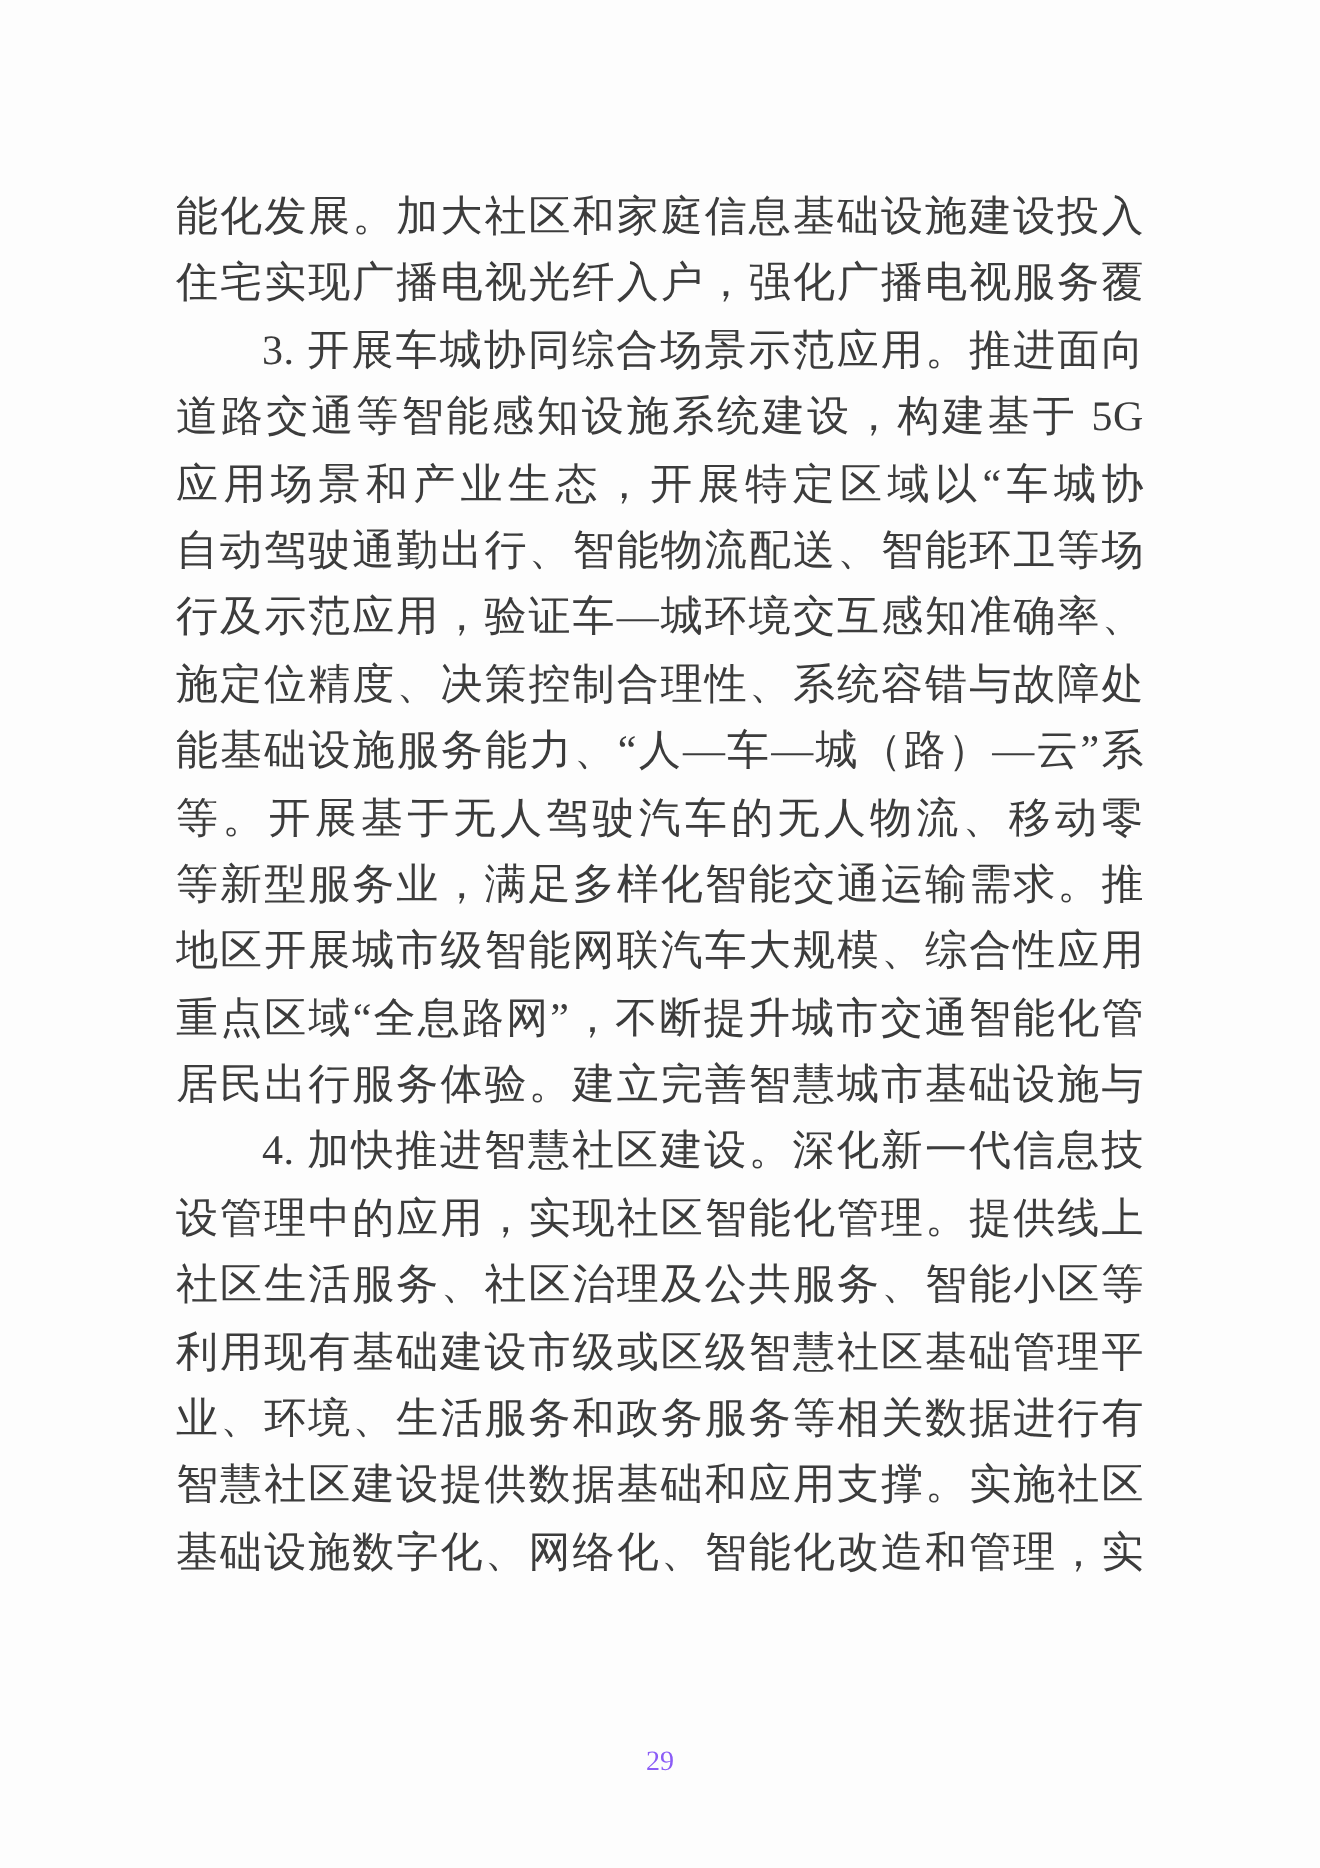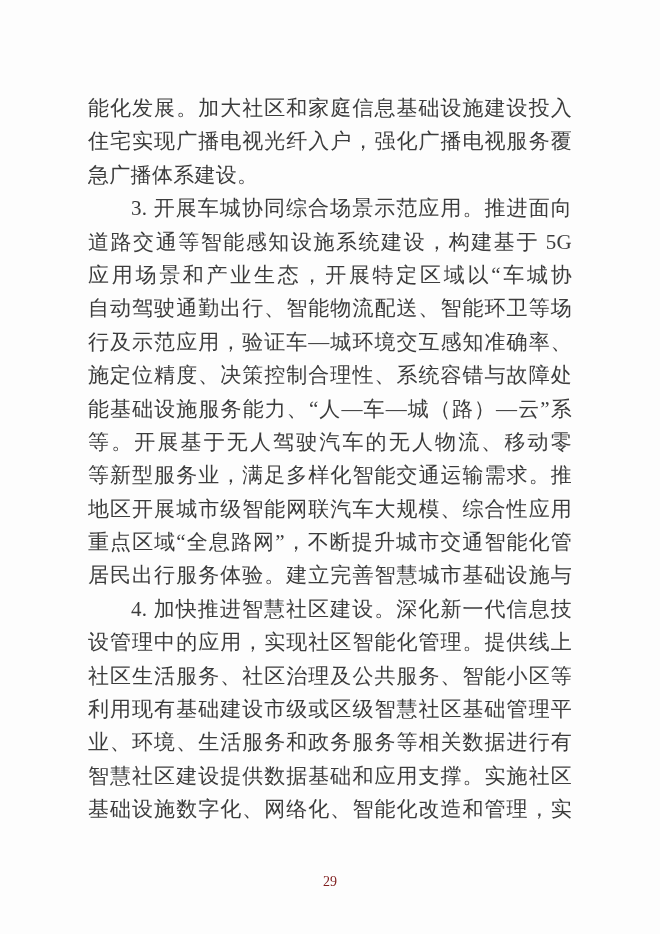--- a/index.html
+++ b/index.html
@@ -43,33 +43,32 @@
   .line.indent {
     padding-left: 43px;
   }
   .page-number {
     position: absolute;
     top: 874px;
     left: 0;
     right: 0;
     text-align: center;
     font-size: 14px;
-    color: #7f1d1d;
+    color: #8b5cf6;
   }
 </style>
 </head>
 <body>
 
 <div class="page">
   <div class="content">
 
     <div class="paragraph">
       <div class="line">能化发展。加大社区和家庭信息基础设施建设投入力度，社区、</div>
       <div class="line">住宅实现广播电视光纤入户，强化广播电视服务覆盖。推进应</div>
-      <div class="line last">急广播体系建设。</div>
     </div>
 
     <div class="paragraph">
       <div class="line indent">3. 开展车城协同综合场景示范应用。推进面向车城协同的</div>
       <div class="line">道路交通等智能感知设施系统建设，构建基于 5G 的车城协同</div>
       <div class="line">应用场景和产业生态，开展特定区域以“车城协同”为核心的</div>
       <div class="line">自动驾驶通勤出行、智能物流配送、智能环卫等场景的测试运</div>
       <div class="line">行及示范应用，验证车—城环境交互感知准确率、智能基础设</div>
       <div class="line">施定位精度、决策控制合理性、系统容错与故障处理能力、智</div>
       <div class="line">能基础设施服务能力、“人—车—城（路）—云”系统协同性</div>

